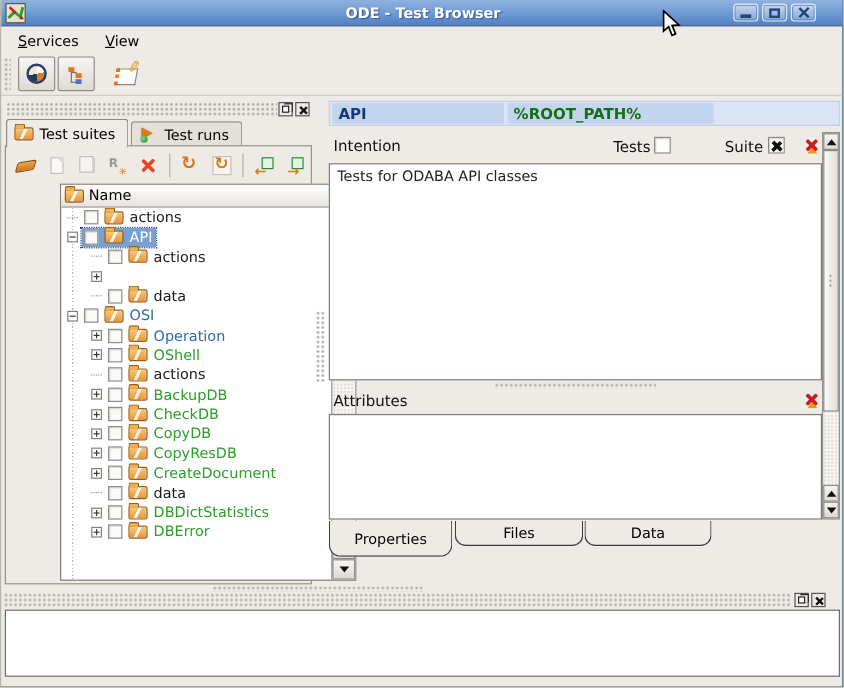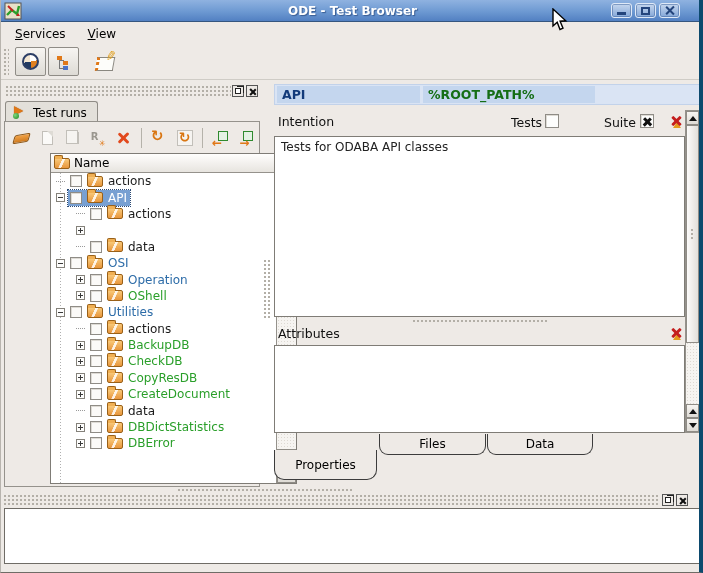--- a/index.html
+++ b/index.html
@@ -1,18 +1,18 @@
 <!DOCTYPE html>
 <html><head>
 <meta charset="utf-8">
 <style>
   * { box-sizing: border-box; margin: 0; padding: 0; }
   html,body { width:703px; height:573px; overflow:hidden; }
   body { font-family:"DejaVu Sans", sans-serif; font-size:12px; background:#eeeae6; }
-  #window { position:relative; width:703px; height:573px; background:#eeeae6; border-left:1px solid #b8b4ae; border-right:4px solid #0c4a6e; border-bottom:1px solid #6f6c66; overflow:hidden; }
+  #window { position:relative; width:703px; height:573px; background:#eeeae6; border-left:1px solid #b8b4ae; border-right:1px solid #0c4a6e; border-bottom:1px solid #6f6c66; overflow:hidden; }
 
   
   .titlebar { position:absolute; left:0; top:0; width:703px; height:22px;
     background:linear-gradient(180deg,#8fb2e0 0%,#6d99d2 55%,#5280c2 100%);
     border-bottom:1px solid #35567f; display:flex; align-items:center; }
   .appicon { position:absolute; left:3px; top:2px; width:18px; height:18px; }
   .title-text { position:absolute; left:0; right:0; text-align:center; color:#fff; font-weight:bold; font-size:12px; text-shadow:1px 1px 1px #3a5d93; }
   .wbtns { position:absolute; right:24px; top:3px; display:flex; gap:3px; }
   .wbtn { width:21px; height:15px; border-radius:3px; border:1px solid #dfe9f7;
     background:linear-gradient(180deg,#c6d7ee,#84a7d8); box-shadow:inset 0 0 0 1px rgba(70,105,160,.55);
@@ -167,21 +167,21 @@
   
   .rsb { position:absolute; left:684px; top:110px; width:15px; height:323px; display:flex; flex-direction:column; border:1px solid #95928c; background:#f6f4f1;
     background-image:radial-gradient(circle,#ddd9d3 .8px,transparent 1px); background-size:3px 3px; }
   .rsb .sbtn { height:14px; }
   .rsb .sthumb { height:218px; }
 
   
   .btabs { position:absolute; left:270px; top:434px; width:430px; height:24px; }
   .btab { position:absolute; top:0; height:21px; background:#eeeae6; border:1px solid #3c3c3c; border-top:none; border-radius:0 0 9px 9px;
     display:flex; align-items:center; justify-content:center; font-size:12px; }
-  .btab.active { height:30px; z-index:2; border-radius:0 0 10px 10px;margin-top:16px; }
+  .btab.active { height:30px; z-index:2; border-radius:0 0 10px 10px; }
 
   
   .hsplit-main { position:absolute; left:0; top:487px; width:703px; height:7px; }
   .hsplit-main .grip { position:absolute; left:176px; top:1px; width:175px; height:5px; }
   .bdock-handle { position:absolute; left:2px; top:494px; width:656px; height:12px; }
   .bdock-btns { position:absolute; left:661px; top:494px; }
   .bdock-area { position:absolute; left:3px; top:508px; width:696px; height:56px; background:#fff; border:1px solid #6f6c66; }
 
   
   .cursor { position:absolute; left:548px; top:8px; z-index:99; pointer-events:none; }
@@ -232,20 +232,24 @@
 
   <div class="dockhandle dots" style="left:4px; top:85px; width:226px;"></div>
   <div class="dockbtns" style="left:231px; top:85px;">
     <span class="dockbtn">
         <span class="g-restore"></span>
       </span>
     <span class="dockbtn"><span class="g-close2"></span></span>
   </div>
 
   <div class="ltabs">
+      <span class="tab active">
+        <span class="ico ico-folder"></span>
+        <span class="tlab">Test suites</span>
+      </span>
       <span class="tab">
         <span class="ico ico-run"></span>
         <span class="tlab">Test runs</span>
       </span>
     </div>
 
   <div class="lframe">
     <div class="ltb">
         <span class="lbtn">
           <span class="ico ico-clear"></span>
@@ -344,29 +348,20 @@
             </span>
             <span class="trow l1">
               <span class="ind"></span>
               <span class="exp plus"></span>
               <span class="rsel">
                 <span class="cb"></span>
                 <span class="ico ico-folder"></span>
                 <span class="tlabel c-green">OShell</span>
               </span>
             </span>
-            <span class="trow l0">
-              <span class="ind"></span>
-              <span class="exp minus"></span>
-              <span class="rsel">
-                <span class="cb"></span>
-                <span class="ico ico-folder"></span>
-                <span class="tlabel c-blue">Utilities</span>
-              </span>
-            </span>
             <span class="trow l1">
               <span class="ind"></span>
               <span class="exp none"></span>
               <span class="rsel">
                 <span class="cb"></span>
                 <span class="ico ico-folder"></span>
                 <span class="tlabel c-black">actions</span>
               </span>
             </span>
             <span class="trow l1">
@@ -378,20 +373,29 @@
                 <span class="tlabel c-green">BackupDB</span>
               </span>
             </span>
             <span class="trow l1">
               <span class="ind"></span>
               <span class="exp plus"></span>
               <span class="rsel">
                 <span class="cb"></span>
                 <span class="ico ico-folder"></span>
                 <span class="tlabel c-green">CheckDB</span>
+              </span>
+            </span>
+            <span class="trow l1">
+              <span class="ind"></span>
+              <span class="exp plus"></span>
+              <span class="rsel">
+                <span class="cb"></span>
+                <span class="ico ico-folder"></span>
+                <span class="tlabel c-green">CopyDB</span>
               </span>
             </span>
             <span class="trow l1">
               <span class="ind"></span>
               <span class="exp plus"></span>
               <span class="rsel">
                 <span class="cb"></span>
                 <span class="ico ico-folder"></span>
                 <span class="tlabel c-green">CopyResDB</span>
               </span>

